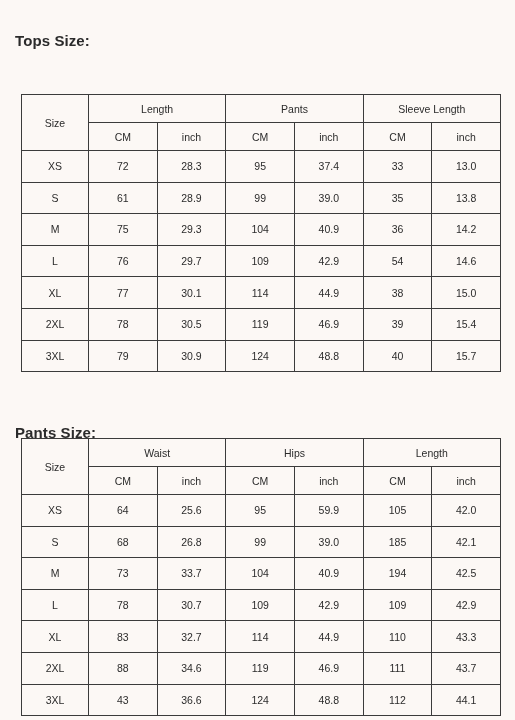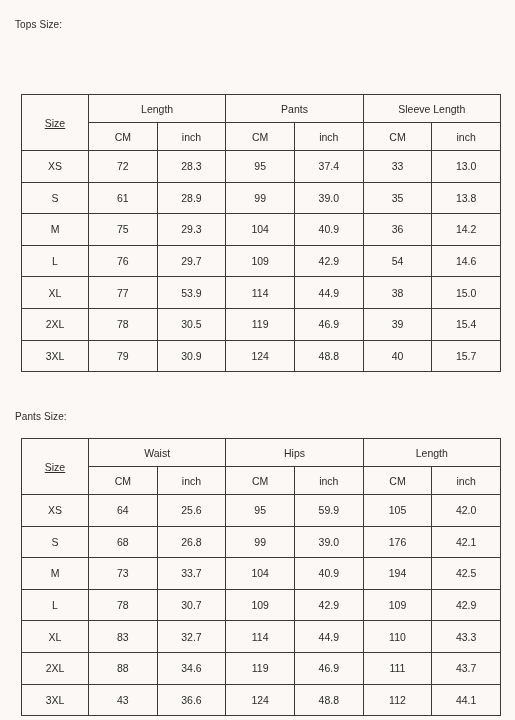--- a/index.html
+++ b/index.html
@@ -18,25 +18,26 @@
   }
   .page {
     position: relative;
     width: 515px;
     height: 720px;
     box-sizing: border-box;
   }
   .section-label {
     position: absolute;
     left: 15px;
-    font-size: 10px;
-    font-weight: normal;
+    font-size: 15px;
+    font-weight: bold;
     color: #2b2b2b;
     letter-spacing: 0.1px;
     white-space: nowrap;
+    margin-top: 13px;
   }
   #label-tops { top: 19px; }
   #label-pants { top: 411px; }
 
   table.size-table {
     position: absolute;
     left: 21px;
     width: 479px;
     border-collapse: collapse;
     table-layout: fixed;
@@ -59,21 +60,20 @@
   table.size-table col.size-col { width: 67px; }
   table.size-table col.data-col { width: 68.66px; }
 
   th.group-head {
     height: 27px;
     font-size: 10.5px;
   }
   th.size-head {
     height: 54px;
     font-size: 10.5px;
-    text-decoration: underline;
   }
   th.unit-head {
     height: 27px;
     font-size: 10.5px;
   }
   td.data-cell, td.size-cell {
     height: 30.6px;
     font-size: 10.5px;
   }
 </style>
@@ -143,21 +143,21 @@
         <td class="data-cell">76</td>
         <td class="data-cell">29.7</td>
         <td class="data-cell">109</td>
         <td class="data-cell">42.9</td>
         <td class="data-cell">54</td>
         <td class="data-cell">14.6</td>
       </tr>
       <tr>
         <td class="size-cell">XL</td>
         <td class="data-cell">77</td>
-        <td class="data-cell">53.9</td>
+        <td class="data-cell">30.1</td>
         <td class="data-cell">114</td>
         <td class="data-cell">44.9</td>
         <td class="data-cell">38</td>
         <td class="data-cell">15.0</td>
       </tr>
       <tr>
         <td class="size-cell">2XL</td>
         <td class="data-cell">78</td>
         <td class="data-cell">30.5</td>
         <td class="data-cell">119</td>
@@ -214,21 +214,21 @@
         <td class="data-cell">59.9</td>
         <td class="data-cell">105</td>
         <td class="data-cell">42.0</td>
       </tr>
       <tr>
         <td class="size-cell">S</td>
         <td class="data-cell">68</td>
         <td class="data-cell">26.8</td>
         <td class="data-cell">99</td>
         <td class="data-cell">39.0</td>
-        <td class="data-cell">176</td>
+        <td class="data-cell">185</td>
         <td class="data-cell">42.1</td>
       </tr>
       <tr>
         <td class="size-cell">M</td>
         <td class="data-cell">73</td>
         <td class="data-cell">33.7</td>
         <td class="data-cell">104</td>
         <td class="data-cell">40.9</td>
         <td class="data-cell">194</td>
         <td class="data-cell">42.5</td>

